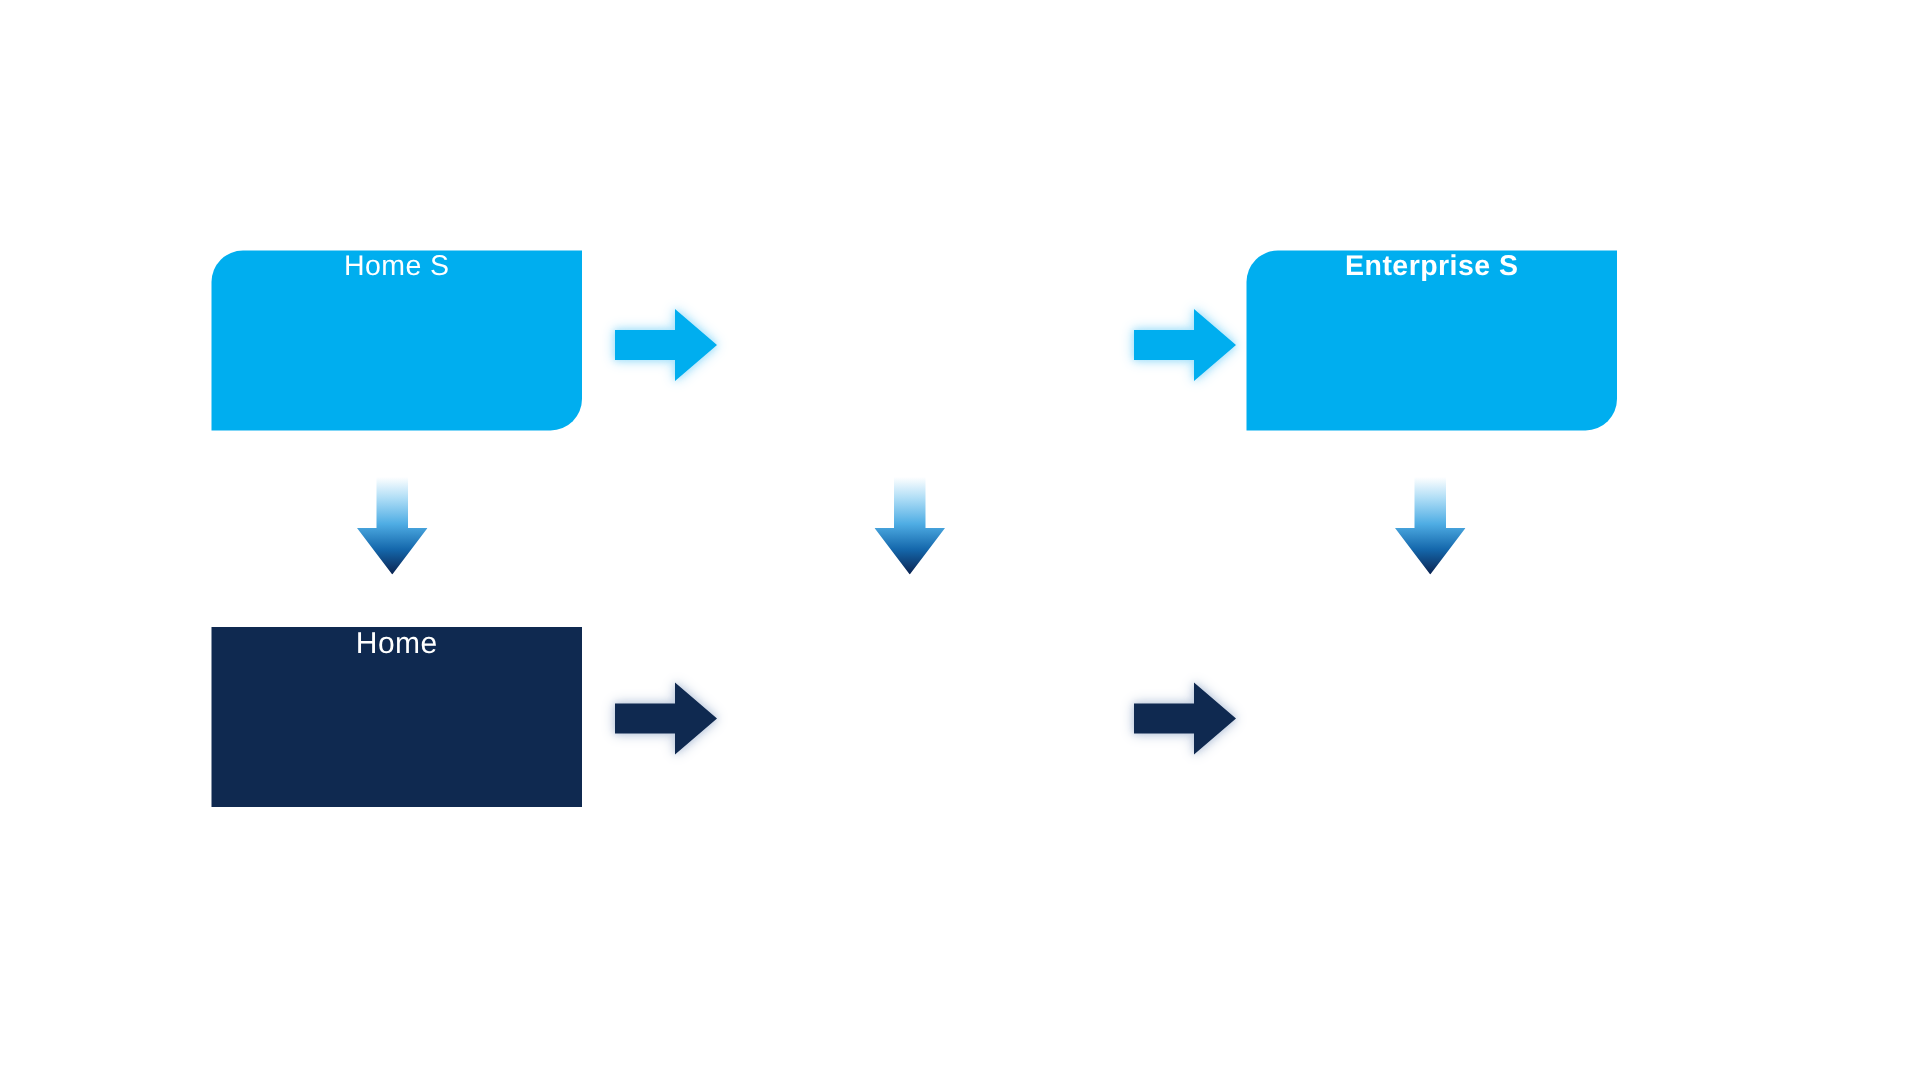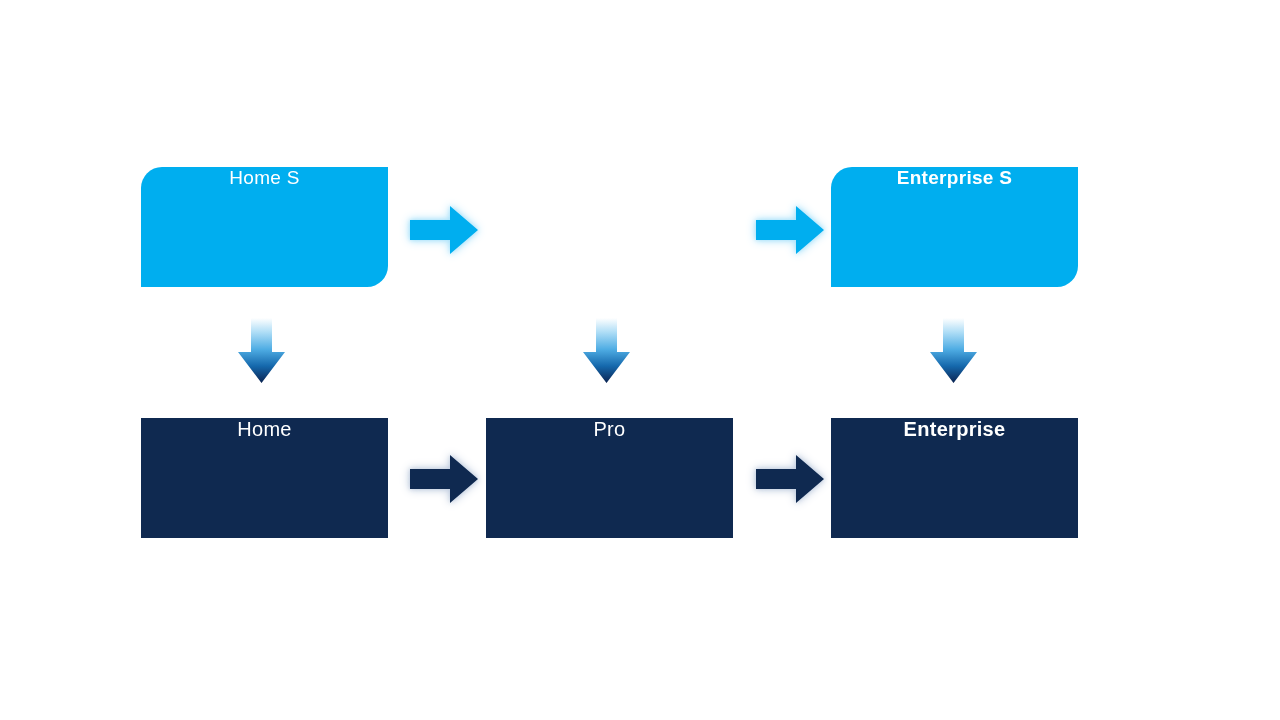--- a/index.html
+++ b/index.html
@@ -132,26 +132,20 @@
   </div>
   <div class="darrow col-c">
     <svg viewBox="0 0 47 65">
         <polygon fill="url(#downGrad)" points="13,0 34,0 34,34 47,34 23.5,65 0,34 13,34"></polygon>
       </svg>
   </div>
 
   <div class="node bottom col-a">
     <span>Home</span>
   </div>
-  <div class="node bottom col-b">
-    <span>Pro</span>
-  </div>
-  <div class="node bottom col-c">
-    <span>Enterprise</span>
-  </div>
 
   <div class="rarrow dark bottomrow gap1">
     <svg viewBox="0 0 68 48">
         <polygon points="0,14 40,14 40,0 68,24 40,48 40,34 0,34"></polygon>
       </svg>
   </div>
   <div class="rarrow dark bottomrow gap2">
     <svg viewBox="0 0 68 48">
         <polygon points="0,14 40,14 40,0 68,24 40,48 40,34 0,34"></polygon>
       </svg>

